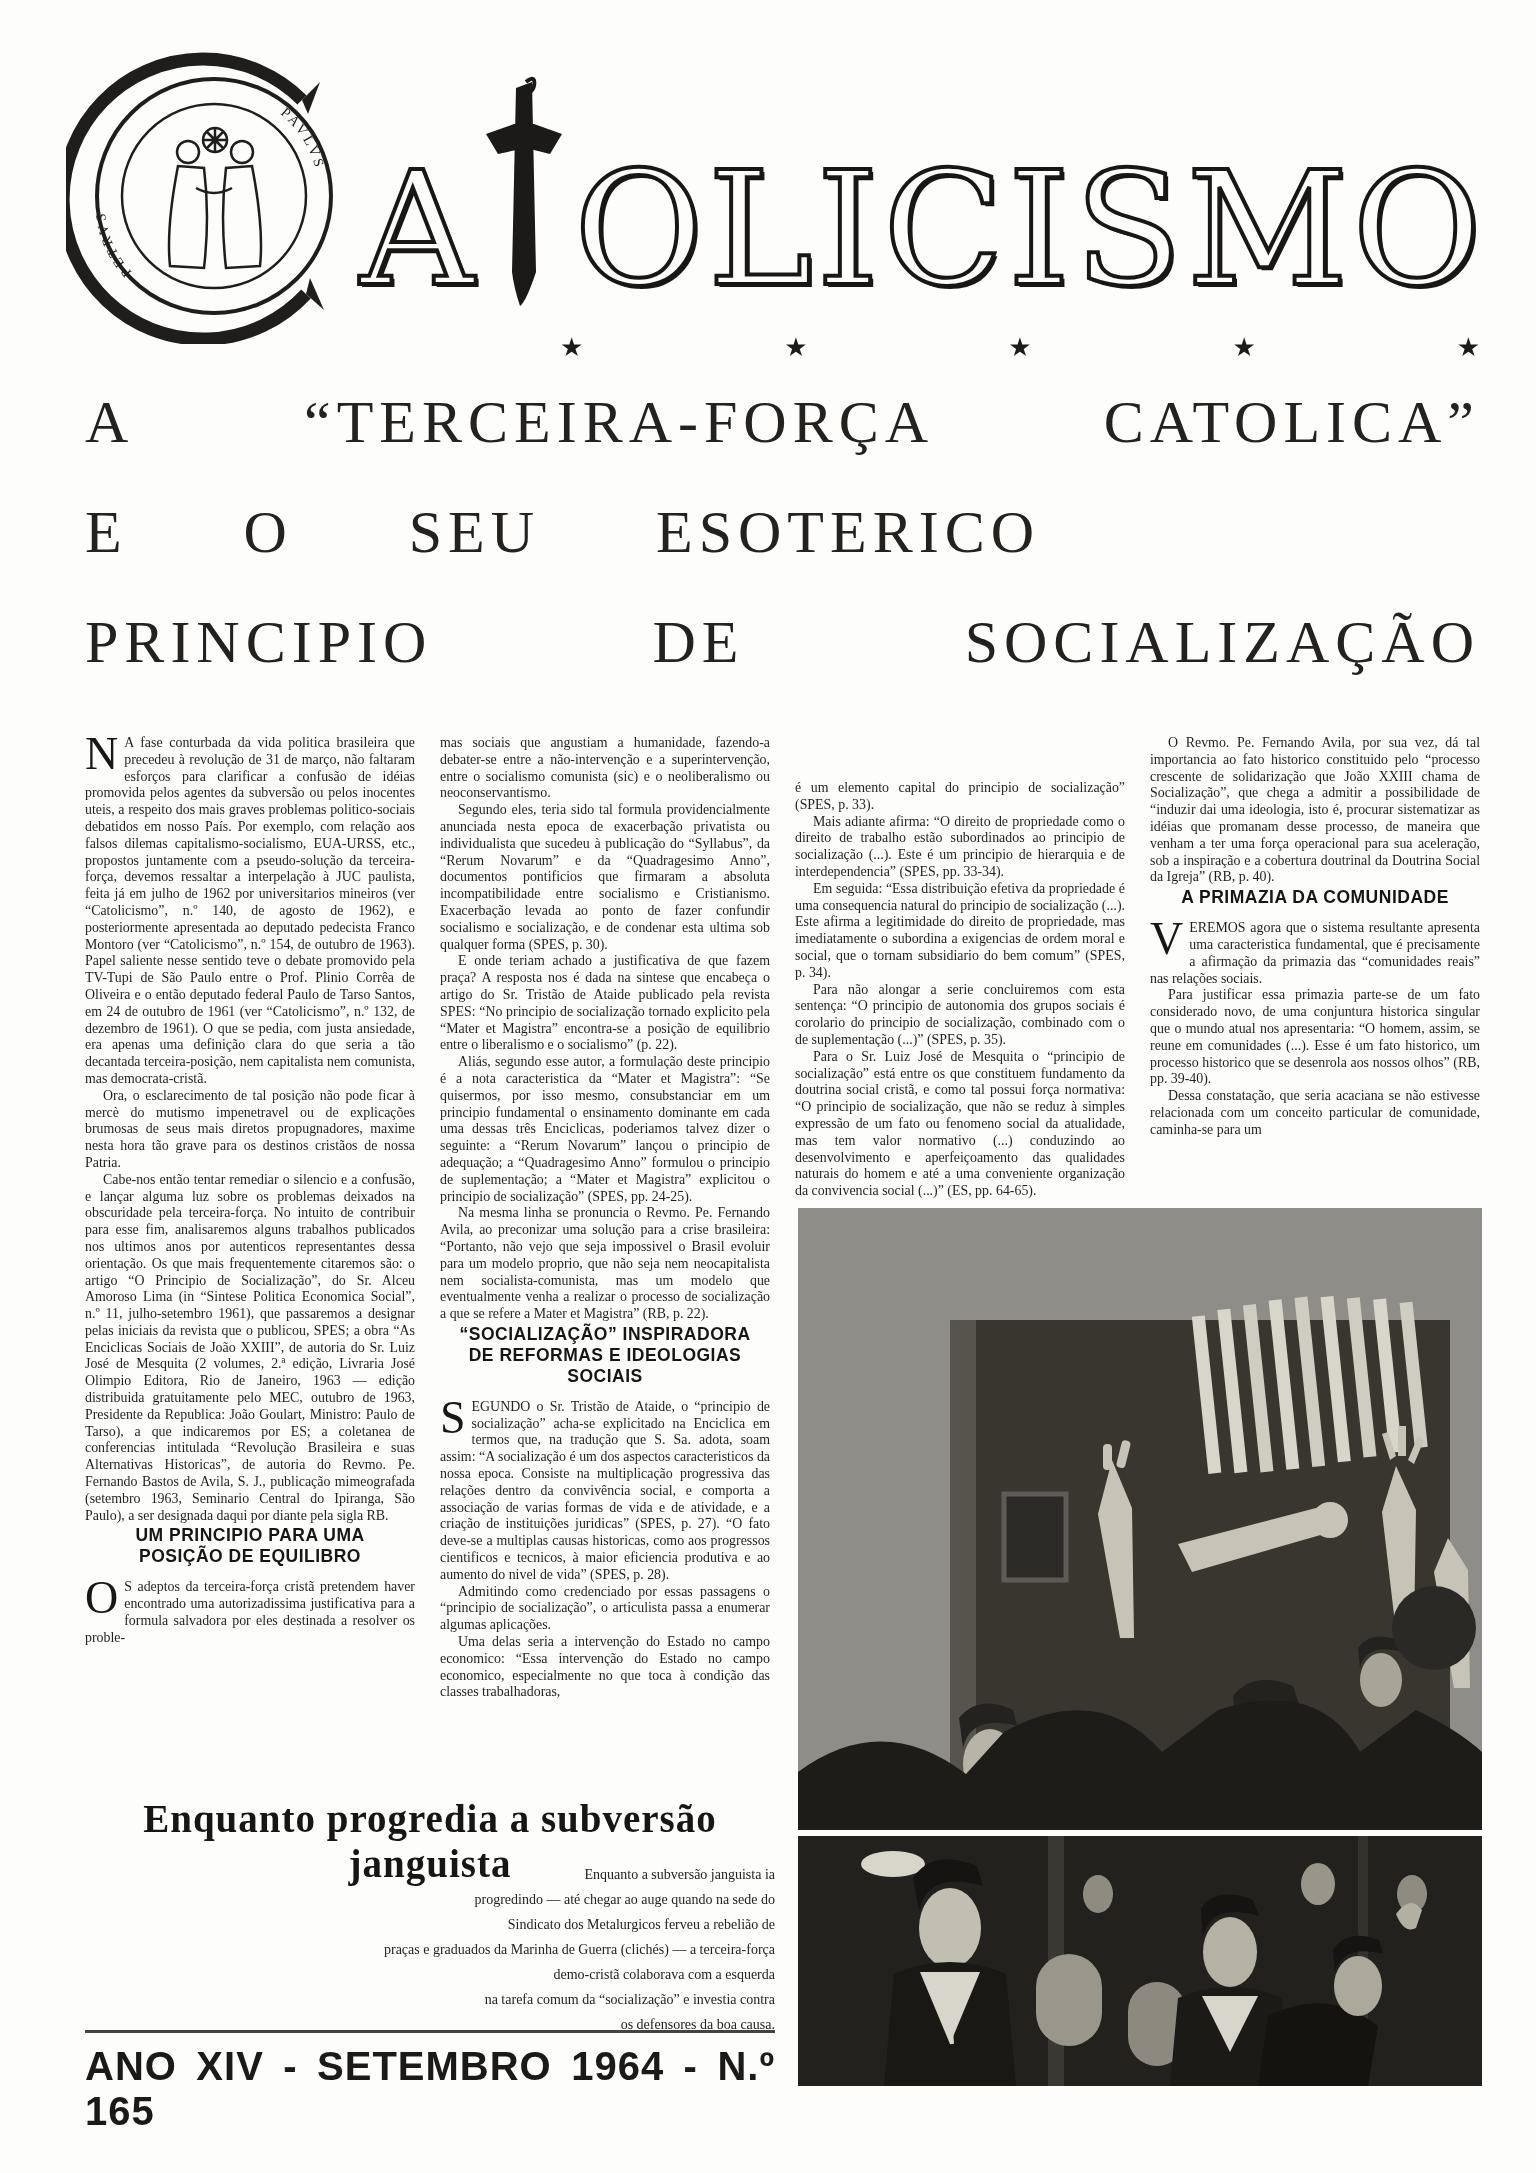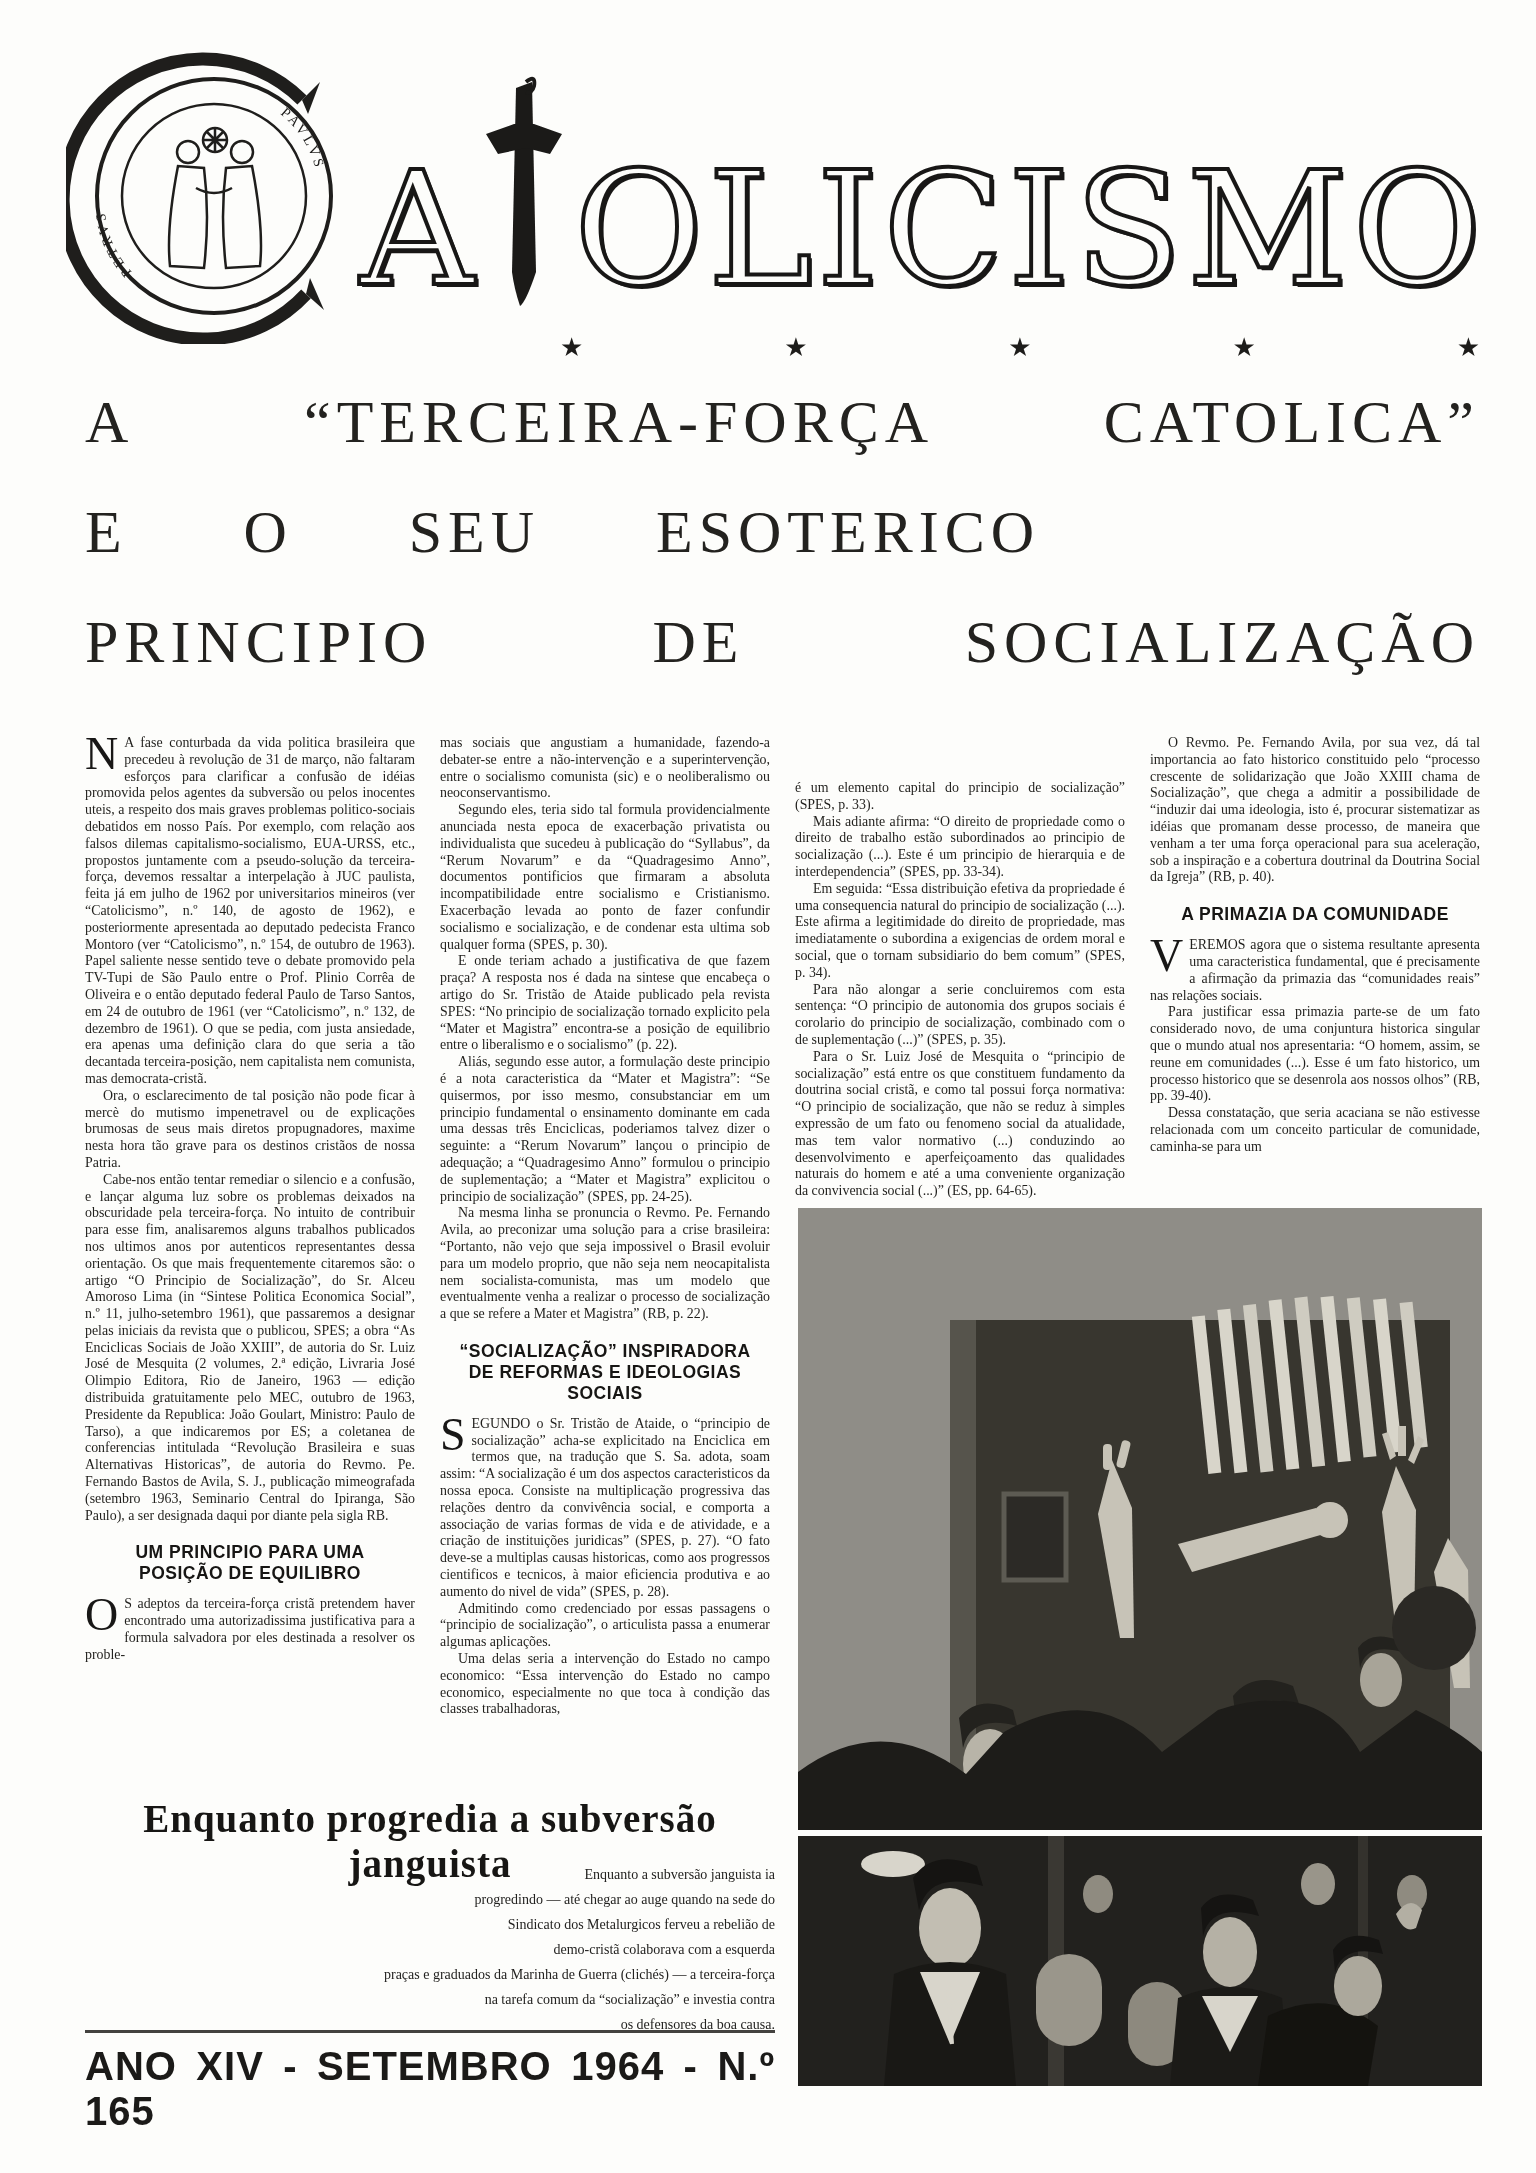--- a/index.html
+++ b/index.html
@@ -24,21 +24,21 @@
   .hl2{width:955px;}
   .hl3{width:1395px;}
   
   .col{position:absolute;top:735px;width:330px;overflow:hidden;
        font-size:13.9px;line-height:16.8px;text-align:justify;color:#201f1c;}
   .para{margin:0;}
   .ind{text-indent:18px;}
   .dropcap{float:left;font-size:46px;line-height:36px;padding:1px 6px 0 0;
            font-family:"Liberation Serif",serif;color:#181716;}
   .colhead{font-family:"Liberation Sans",sans-serif;font-weight:700;font-size:17.5px;
-           line-height:21px;text-align:center;letter-spacing:0.5px;margin:18px 6px 12px;
+           line-height:21px;text-align:center;letter-spacing:0.5px;margin:1px 6px 12px;
            color:#171614;}
   
   .photo{position:absolute;display:block;}
   
   .bottom-headline{position:absolute;left:85px;top:1796px;width:690px;text-align:center;
                    font-family:"Liberation Serif",serif;font-weight:700;font-size:39px;
                    color:#171614;letter-spacing:1px;}
   .caption{position:absolute;left:85px;top:1862px;width:690px;text-align:right;
            font-size:14px;line-height:25px;color:#232220;}
   .foot-rule{position:absolute;left:85px;top:2030px;width:690px;height:3px;background:#43423f;}
@@ -203,22 +203,22 @@
       <ellipse cx="560" cy="150" rx="24" ry="30" fill="#aca89c"></ellipse>
       <path d="M537 136 q8 -28 48 -18 l-4 -14 q-32 -12 -46 10 z" fill="#151412"></path>
     </g>
   </svg>
 
   <div class="bottom-headline">Enquanto progredia a subversão janguista</div>
   <div class="caption">
     <div>Enquanto a subversão janguista ia</div>
     <div>progredindo — até chegar ao auge quando na sede do</div>
     <div>Sindicato dos Metalurgicos ferveu a rebelião de</div>
+    <div>praças e graduados da Marinha de Guerra (clichés) — a terceira-força</div>
     <div>demo-cristã colaborava com a esquerda</div>
-    <div>praças e graduados da Marinha de Guerra (clichés) — a terceira-força</div>
     <div>na tarefa comum da “socialização” e investia contra</div>
     <div>os defensores da boa causa.</div>
   </div>
 
   <div class="foot-rule"></div>
   <div class="footer-line">ANO XIV - SETEMBRO 1964 - N.º 165</div>
 
 </div>
 
 </body></html>

